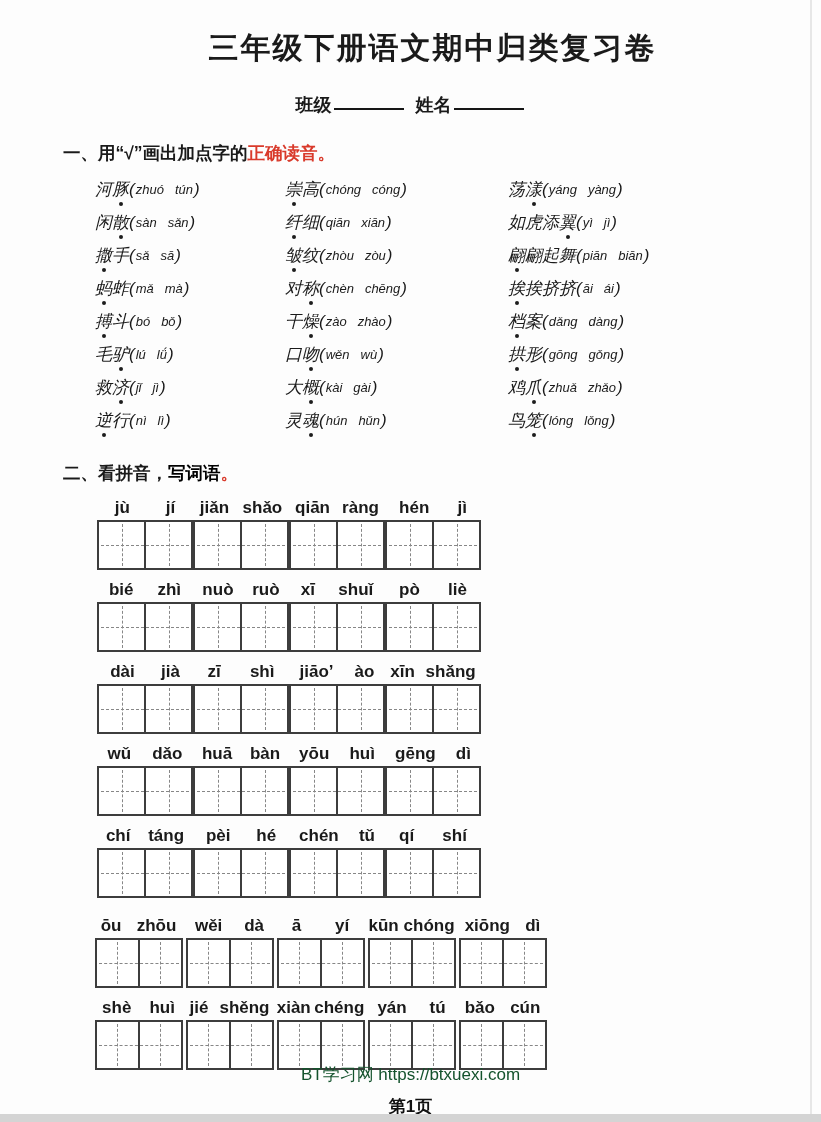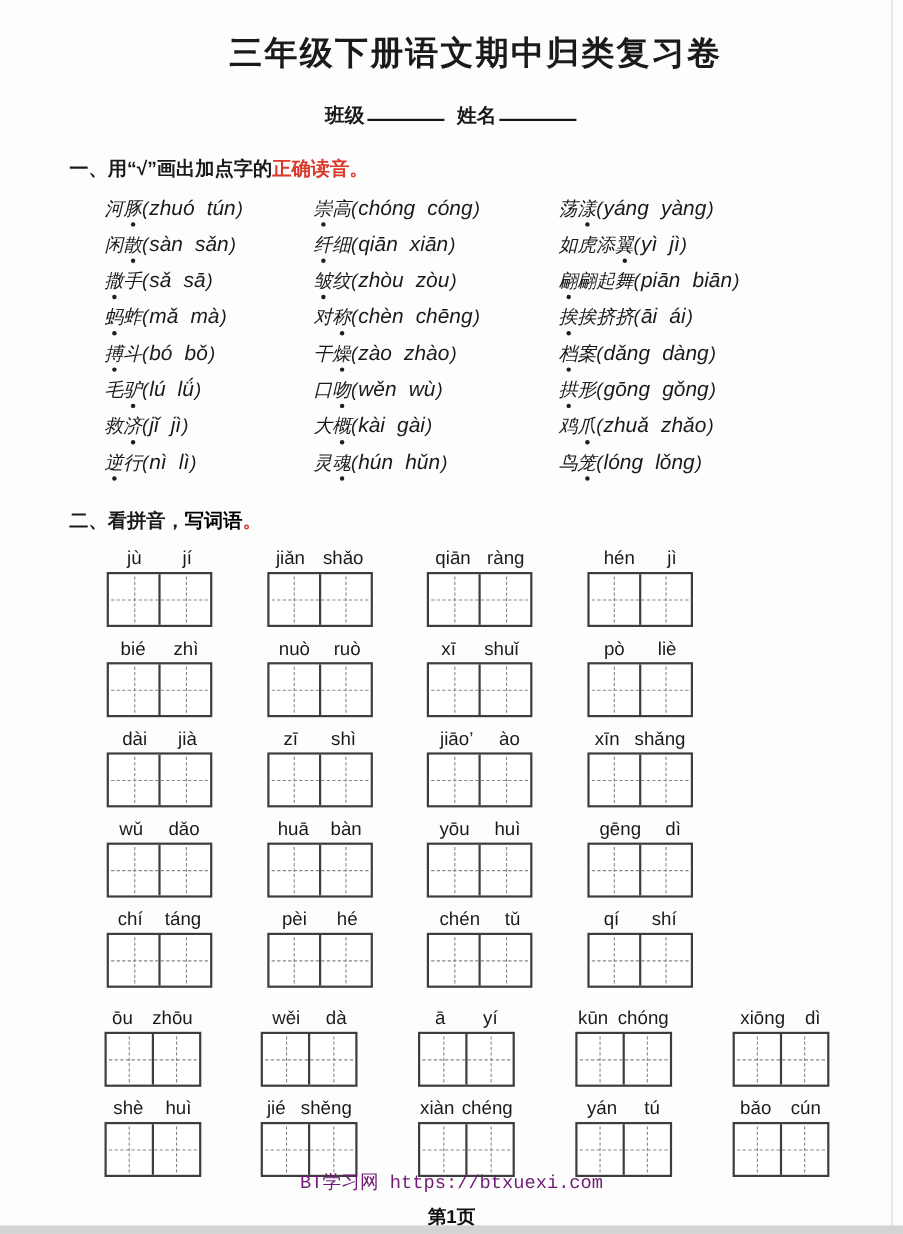--- a/index.html
+++ b/index.html
@@ -29,41 +29,41 @@
   .s1-col-0 { width:190px; }
   .s1-col-1 { width:223px; }
   .s1-col-2 { flex:1; }
   .s1-item { height:33px; display:flex; align-items:center; font-size:17px; white-space:nowrap;font-style:italic; }
   .s1-ch { display:inline-block; position:relative; }
   .s1-ch.dotted::after {
     content:""; position:absolute; left:50%; margin-left:-2px; bottom:-5px;
     width:4px; height:4px; background:#1d1d1d; border-radius:50%;
   }
   .s1-paren { font-size:17px; }
-  .s1-py { font-size:19px; }
+  .s1-py { font-size:13px; }
   .s1-py.first { margin:0 11px 0 1px; }
   .s1-py.second { margin-right:1px; }
 
   
   .s2-rows { margin-top:12px; }
-  .s2-row { display:flex; justify-content:space-between; width:533px; margin-left:34px; margin-bottom:9px; }
+  .s2-row { display:flex; width:533px; margin-left:34px; margin-bottom:9px;font-weight:bold; }
   .s2-row.wide { width:662px; margin-left:30px; }
   .s2-row.gap-above { margin-top:17px; }
   .s2-item { display:flex; flex-direction:column; align-items:center; }
   .s2-pinyin { display:flex; justify-content:space-around; width:100%; font-size:17px; line-height:21px; margin-bottom:2px; white-space:nowrap; }
   .tzg { position:relative; display:flex; width:96px; height:50px; border:2px solid #3d3d3d; background:#fff; }
   .s2-row.wide .tzg { width:88px; }
   .s2-row.wide .s2-item { width:91px; }
   .s2-item { width:96px; }
   .tzg-cell { flex:1; position:relative; }
   .tzg-cell + .tzg-cell { border-left:2px solid #3d3d3d; }
   .tzg-cell::before { content:""; position:absolute; left:50%; top:2px; bottom:2px; border-left:1px dashed #878787; }
   .tzg::after { content:""; position:absolute; left:2px; right:2px; top:50%; border-top:1px dashed #878787; }
 
-  .footer-site { position:absolute; bottom:36px; left:0; width:100%; text-align:center; font-size:17px; color:#701a75;font-family:Liberation Mono, monospace; }
+  .footer-site { position:absolute; bottom:36px; left:0; width:100%; text-align:center; font-size:17px; color:#14532d; }
   .footer-page { position:absolute; bottom:4px; left:0; width:100%; text-align:center; font-size:17px; font-weight:700; color:#111; }
 </style>
 </head>
 <body>
 
 <div class="page">
   <div class="scan-edge-right"></div>
 
   <h1 class="doc-title">三年级下册语文期中归类复习卷</h1>
 

